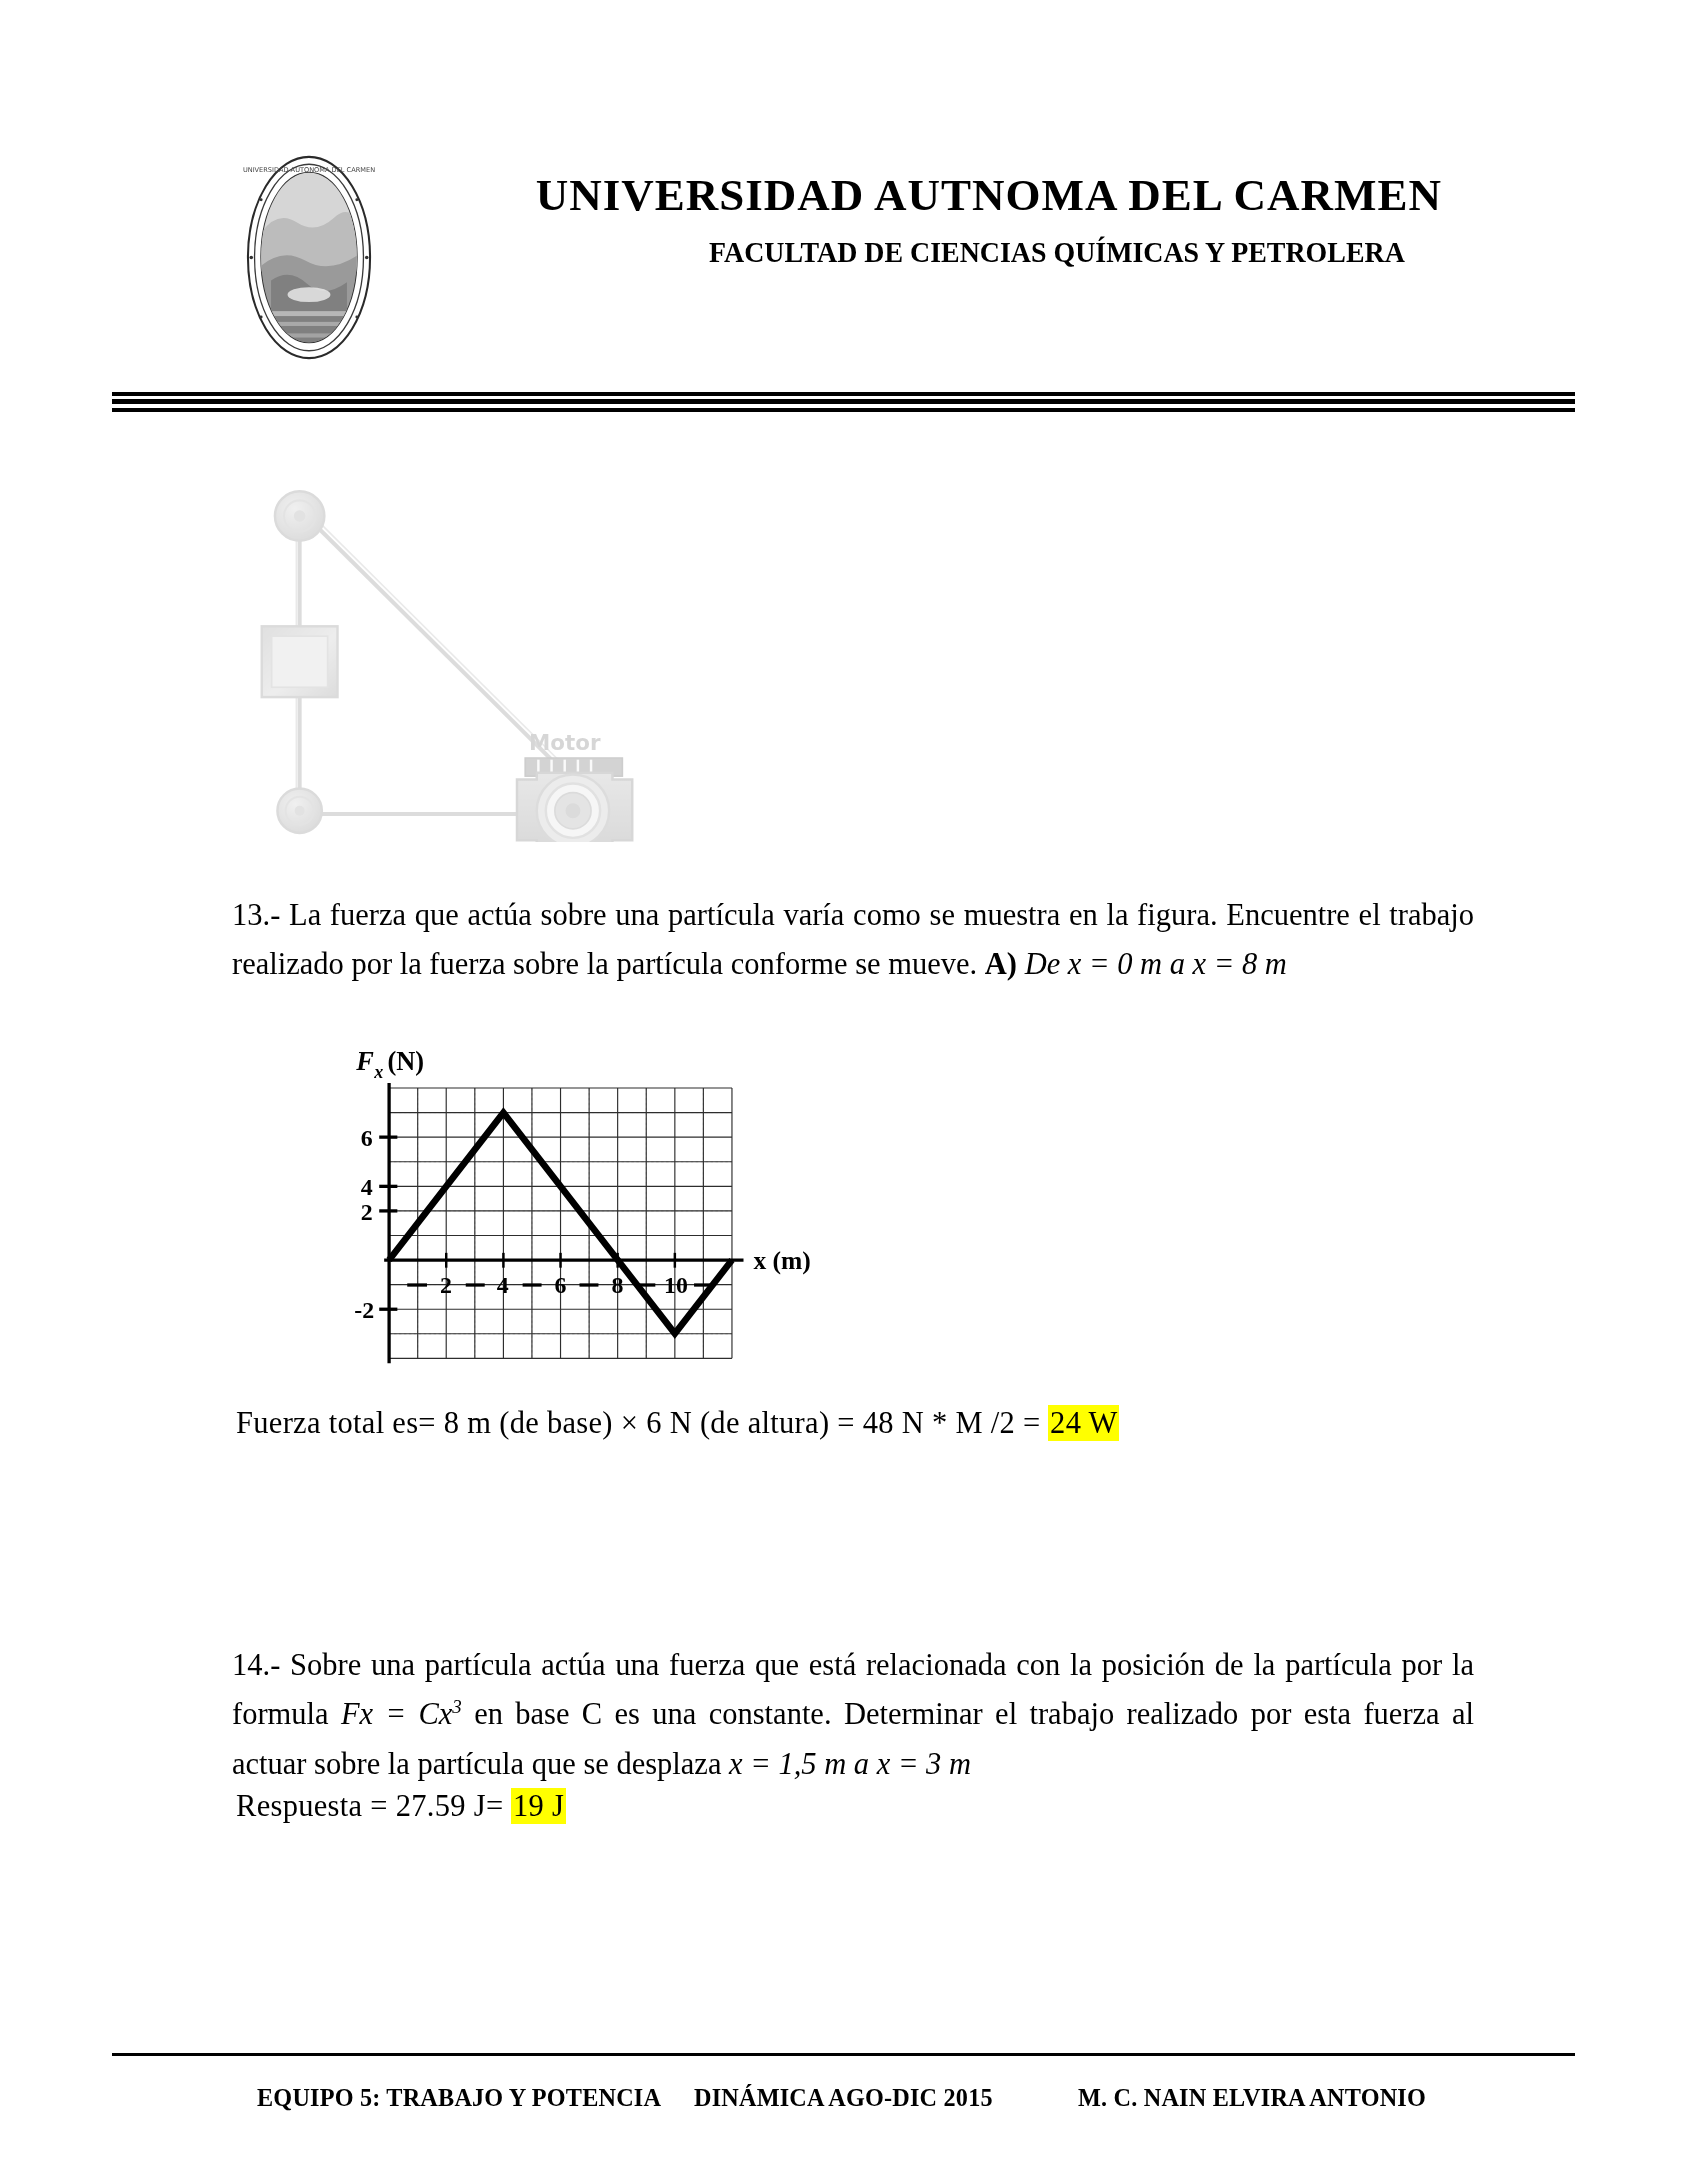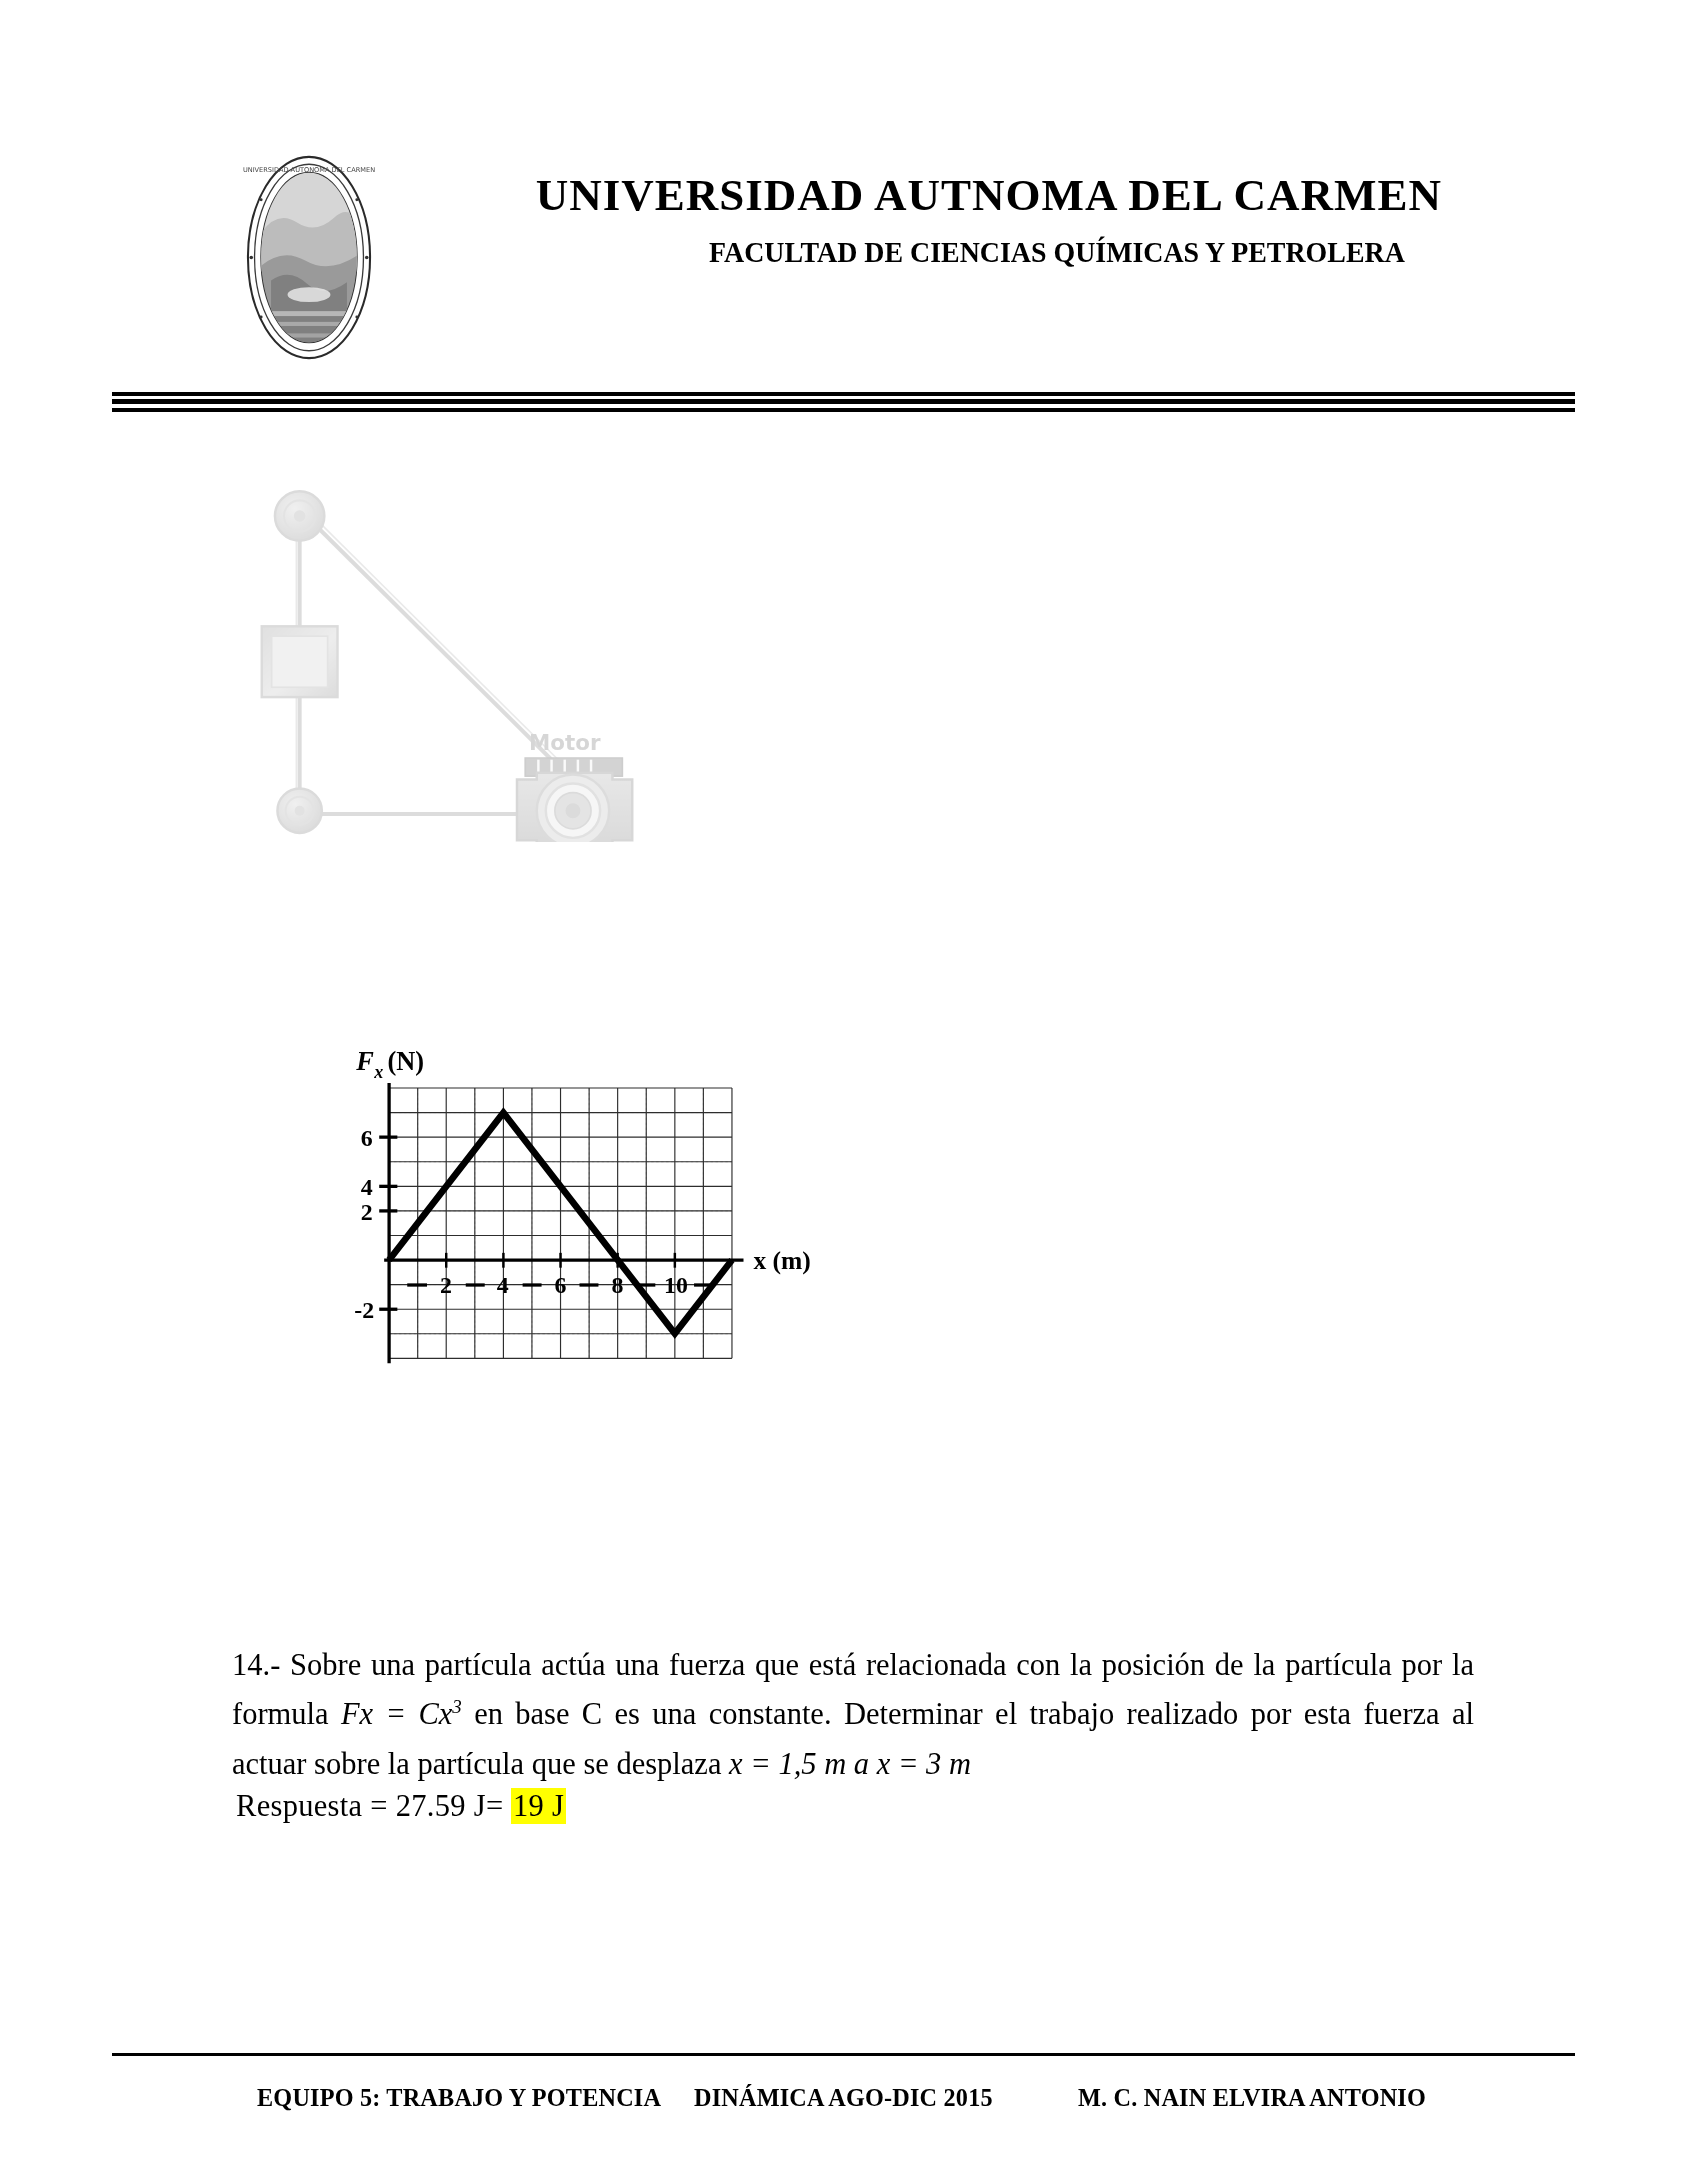--- a/index.html
+++ b/index.html
@@ -293,20 +293,26 @@
         <circle cx="420" cy="392" r="44" fill="#c2c2c2" stroke="#8e8e8e" stroke-width="3"></circle>
         <circle cx="420" cy="392" r="33" fill="#e3e3e3" stroke="#9e9e9e" stroke-width="3"></circle>
         <circle cx="420" cy="392" r="22" fill="#a9a9a9" stroke="#8a8a8a" stroke-width="2"></circle>
         <circle cx="420" cy="392" r="9" fill="#898989"></circle>
       </g>
 
       <text x="410" y="318" font-family="DejaVu Sans, sans-serif" font-size="26" font-weight="bold" fill="#7a7a7a" text-anchor="middle">Motor</text>
     </svg>
   </div>
 
+  <div class="para q13">
+    <span>13.-</span>
+    <span>La fuerza que actúa sobre una partícula varía como se muestra en la figura. Encuentre el trabajo realizado por la fuerza sobre la partícula conforme se mueve.</span>
+    <span class="bold">A)</span>
+    <span class="mathit">De x = 0 m a x = 8 m</span>
+  </div>
 
   <div class="fig-graph">
     <svg width="511" height="330" viewBox="0 0 620 400">
 
       <g font-family="Liberation Serif, serif">
 
         <g stroke="#b9b9b9" stroke-width="1" stroke-dasharray="3 3">
           <line x1="96.7" y1="52" x2="96.7" y2="380"></line>
           <line x1="166" y1="52" x2="166" y2="380"></line>
           <line x1="235.3" y1="52" x2="235.3" y2="380"></line>
@@ -398,20 +404,23 @@
           <text x="22" y="30" font-size="32" font-weight="bold" font-style="italic" fill="#000">F</text>
           <text x="44" y="40" font-size="22" font-weight="bold" font-style="italic" fill="#000">x</text>
           <text x="60" y="30" font-size="32" font-weight="bold" fill="#000">(N)</text>
         </g>
 
         <text x="504" y="272" font-size="31" font-weight="bold" fill="#000">x (m)</text>
       </g>
     </svg>
   </div>
 
+  <div class="answer ans13">
+    <span>Fuerza  total es=  8 m (de base)  × 6 N (de altura)  = 48 N * M /2 = </span><span class="hl">24 W</span>
+  </div>
 
   <div class="para q14">
     <span>14.-</span>
     <span>Sobre una partícula actúa una fuerza que está relacionada con la posición de la partícula por la formula</span>
     <span class="mathit">Fx = Cx</span><sup class="exp">3</sup>
     <span>en base C es una constante. Determinar el trabajo realizado por esta fuerza al actuar sobre la partícula que se desplaza</span>
     <span class="mathit">x = 1,5 m a x = 3 m</span>
   </div>
 
   <div class="answer ans14">

